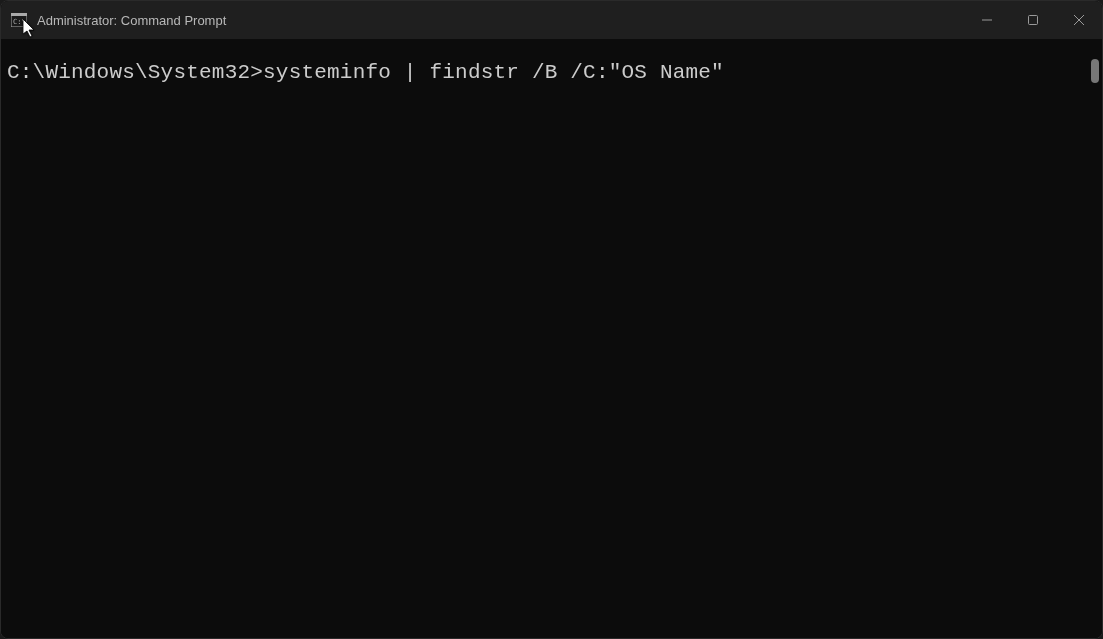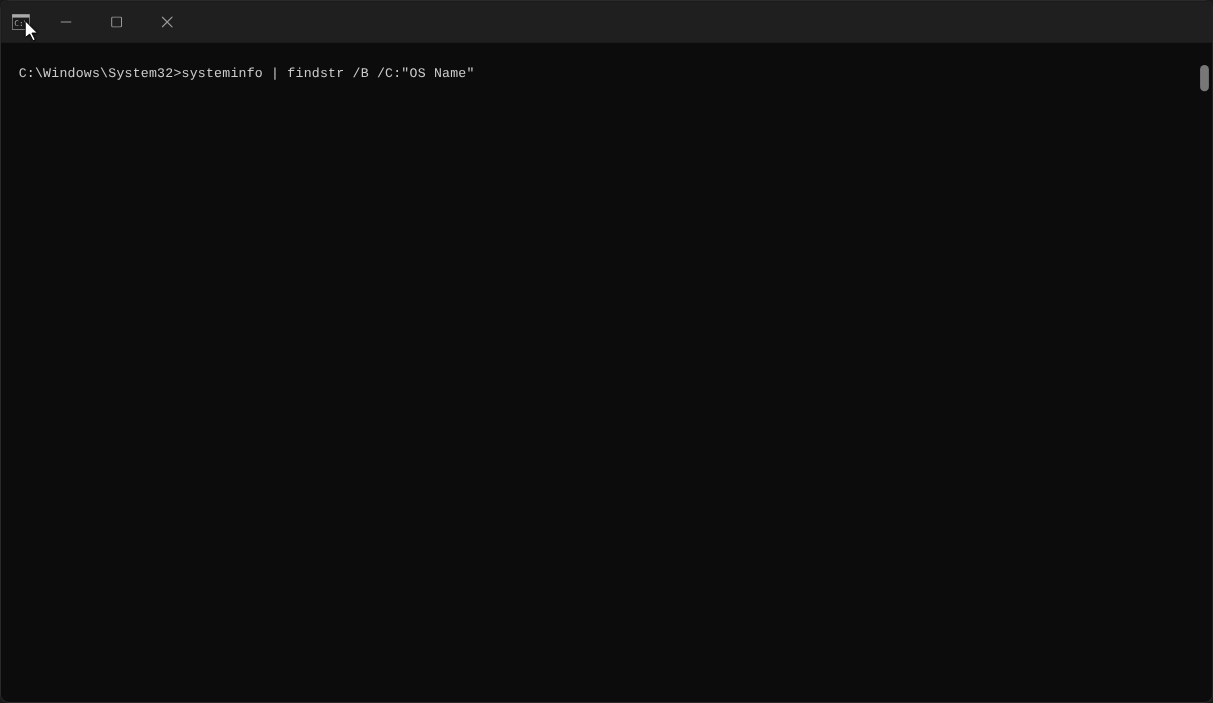--- a/index.html
+++ b/index.html
@@ -62,23 +62,23 @@
       justify-content: center;
       color: #9a9a9a;
     }
     .window-control svg {
       display: block;
     }
     .terminal-area {
       flex: 1;
       background: #0c0c0c;
       position: relative;
-      padding: 20px 0 0 16px;
+      padding: 20px 0 0 6px;
       font-family: Consolas, "Courier New", monospace;
-      font-size: 12px;
+      font-size: 21px;
       color: #cccccc;
       line-height: 1.35;
       overflow: hidden;
     }
     .terminal-line {
       white-space: pre;
       letter-spacing: 0.2px;
     }
     .scrollbar {
       position: absolute;
@@ -106,20 +106,21 @@
 <div class="window">
 
   <div class="titlebar">
     <div class="titlebar-icon">
       <svg width="16" height="14" viewBox="0 0 16 14">
         <rect x="0" y="0" width="16" height="14" fill="#1a1a1a" stroke="#aaaaaa" stroke-width="1"></rect>
         <rect x="0" y="0" width="16" height="3" fill="#aaaaaa"></rect>
         <text x="2" y="11" font-size="7" fill="#aaaaaa" font-family="monospace">C:\</text>
       </svg>
     </div>
+    <div class="titlebar-title">Administrator: Command Prompt</div>
     <div class="window-controls">
       <div class="window-control">
         <svg width="10" height="10" viewBox="0 0 10 10">
           <line x1="0" y1="5" x2="10" y2="5" stroke="#9a9a9a" stroke-width="1"></line>
         </svg>
       </div>
       <div class="window-control">
         <svg width="10" height="10" viewBox="0 0 10 10">
           <rect x="0.5" y="0.5" width="9" height="9" fill="none" stroke="#9a9a9a" stroke-width="1" rx="1"></rect>
         </svg>

